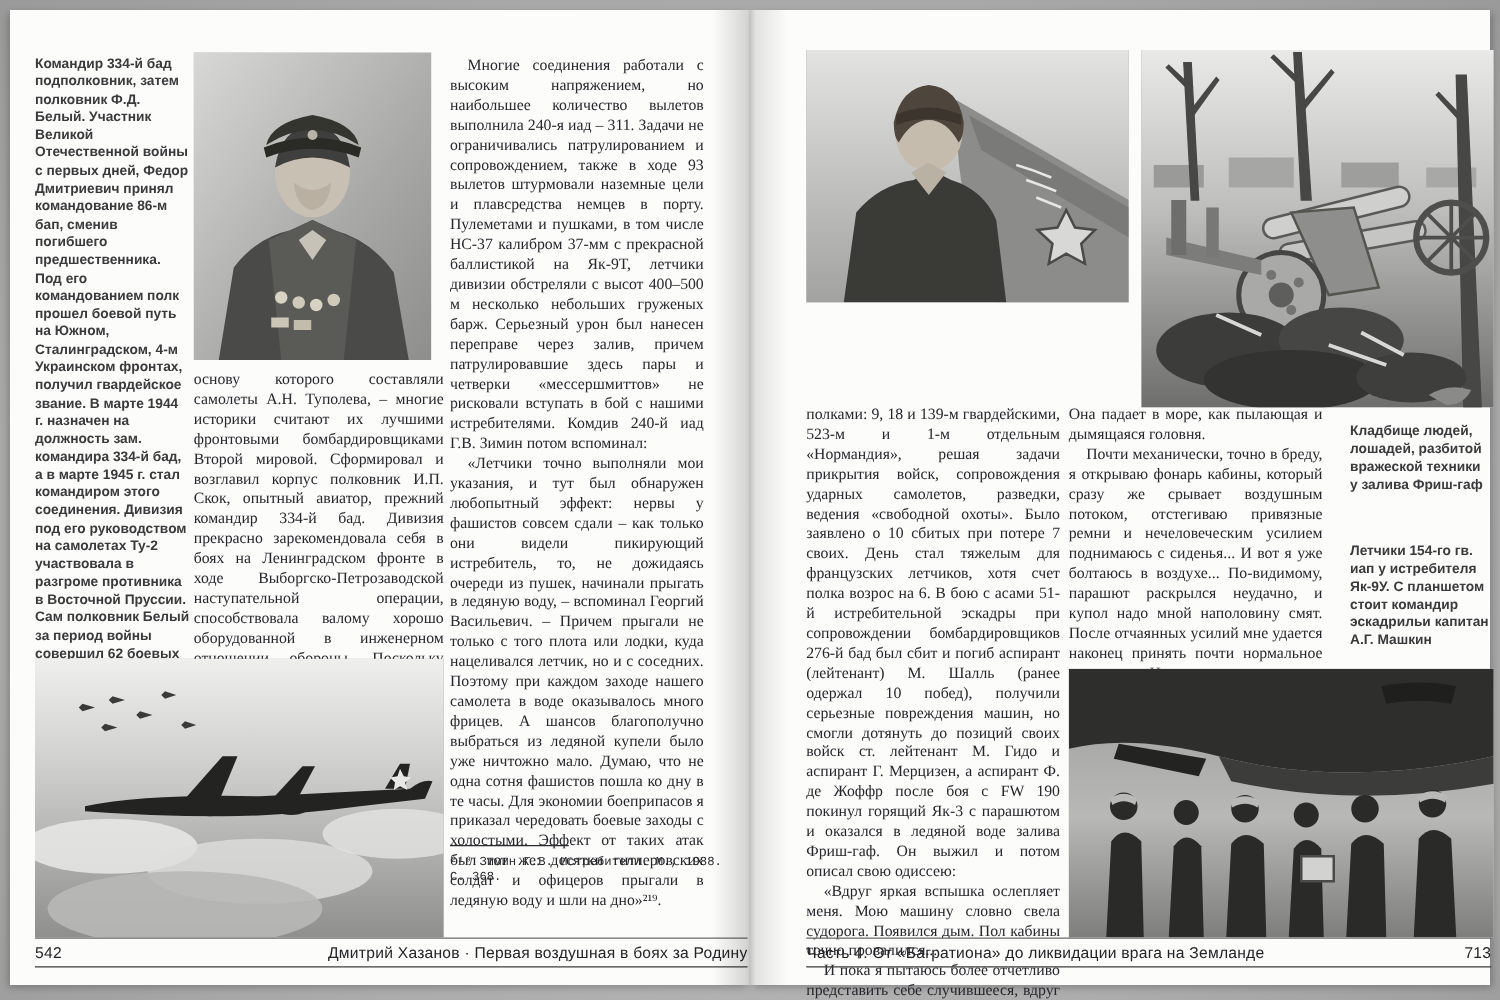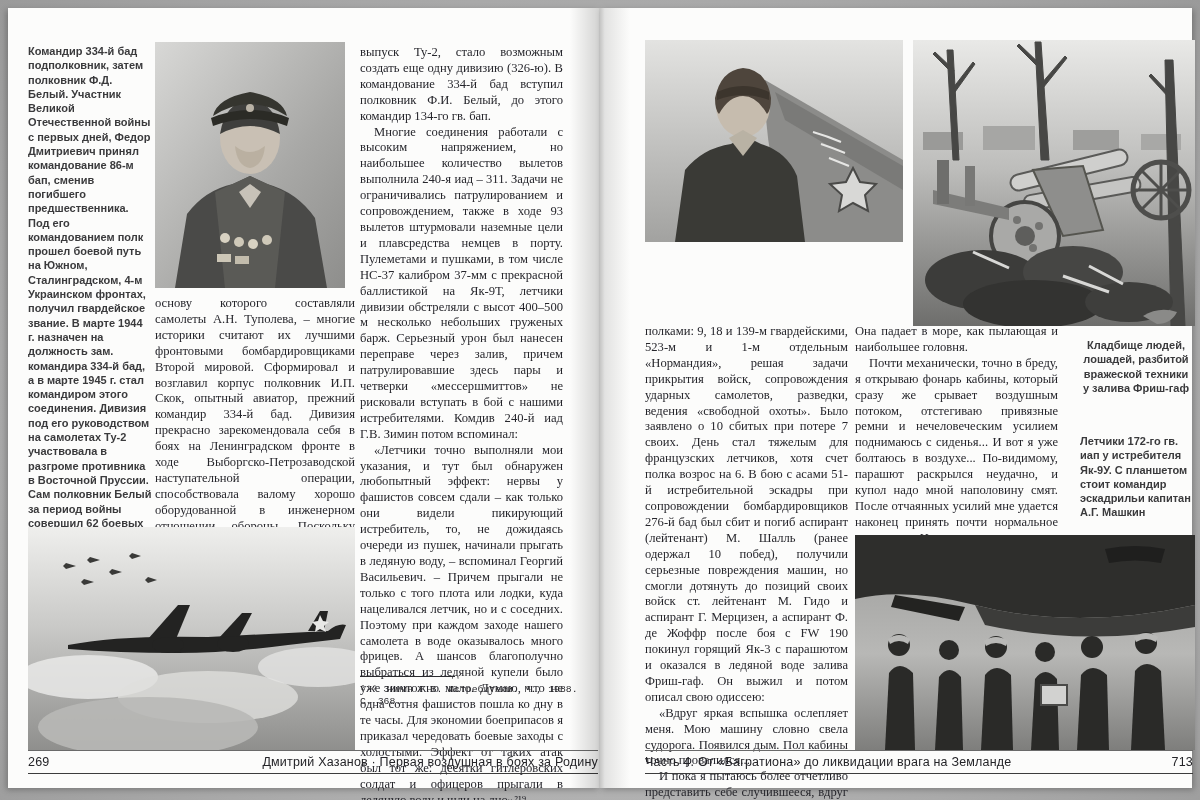--- a/index.html
+++ b/index.html
@@ -106,32 +106,31 @@
         <path d="M190 112 L214 86 L224 86 L210 112 Z"></path>
         <path d="M280 104 L292 84 L300 84 L296 104 Z"></path>
         <ellipse cx="140" cy="118" rx="16" ry="8"></ellipse>
         <ellipse cx="205" cy="117" rx="16" ry="8"></ellipse>
       </g>
       <path d="M292 88 l3 6 l6 1 l-5 4 l2 6 l-6 -3 l-5 3 l1 -6 l-4 -4 l6 -1 Z" fill="#e8e8e6"></path>
     </svg>
   </div>
 
   <div class="abs serif" style="left:352px;top:37px;width:203px;">
-    <p class="noindent">выпуск Ту-2, стало возможным создать еще одну дивизию (326-ю). В командование 334-й бад вступил полковник Ф.И. Белый, до этого командир 134-го гв. бап.</p>
     <p>Многие соединения работали с высоким напряжением, но наибольшее количество вылетов выполнила 240-я иад – 311. Задачи не ограничивались патрулированием и сопровождением, также в ходе 93 вылетов штурмовали наземные цели и плавсредства немцев в порту. Пулеметами и пушками, в том числе НС-37 калибром 37-мм с прекрасной баллистикой на Як-9Т, летчики дивизии обстреляли с высот 400–500 м несколько небольших груженых барж. Серьезный урон был нанесен переправе через залив, причем патрулировавшие здесь пары и четверки «мессершмиттов» не рисковали вступать в бой с нашими истребителями. Комдив 240-й иад Г.В. Зимин потом вспоминал:</p>
     <p>«Летчики точно выполняли мои указания, и тут был обнаружен любопытный эффект: нервы у фашистов совсем сдали – как только они видели пикирующий истребитель, то, не дожидаясь очереди из пушек, начинали прыгать в ледяную воду, – вспоминал Георгий Васильевич. – Причем прыгали не только с того плота или лодки, куда нацеливался летчик, но и с соседних. Поэтому при каждом заходе нашего самолета в воде оказывалось много фрицев. А шансов благополучно выбраться из ледяной купели было уже ничтожно мало. Думаю, что не одна сотня фашистов пошла ко дну в те часы. Для экономии боеприпасов я приказал чередовать боевые заходы с холостыми. Эффект от таких атак был тот же: десятки гитлеровских солдат и офицеров прыгали в ледяную воду и шли на дно»²¹⁹.</p>
 
   </div>
 
   <div class="abs fnrule" style="left:352px;top:668px;"></div>
   <div class="abs footnote" style="left:352px;top:676px;width:235px;">²¹⁹  Зимин Г.В. Истребители. М., 1988. С. 368.</div>
 
 
   <div class="abs footer" style="left:20px;top:742px;width:570px;">
-    <span>269</span>
+    <span>542</span>
     <span>Дмитрий Хазанов · Первая воздушная в боях за Родину</span>
   </div>
 </div>
 
 <div class="page" id="page-right">
 
   <div class="photo" style="left:45px;top:32px;width:258px;height:202px;">
     <svg width="258" height="202" viewBox="0 0 258 202">
       <defs>
         <linearGradient id="pb2" x1="0" y1="0" x2="0" y2="1">
@@ -210,26 +209,26 @@
   </div>
 
 
   <div class="abs serif" style="left:45px;top:316px;width:203px;">
     <p class="noindent">полками: 9, 18 и 139-м гвардейскими, 523-м и 1-м отдельным «Нормандия», решая задачи прикрытия войск, сопровождения ударных самолетов, разведки, ведения «свободной охоты». Было заявлено о 10 сбитых при потере 7 своих. День стал тяжелым для французских летчиков, хотя счет полка возрос на 6. В бою с асами 51-й истребительной эскадры при сопровождении бомбардировщиков 276-й бад был сбит и погиб аспирант (лейтенант) М. Шалль (ранее одержал 10 побед), получили серьезные повреждения машин, но смогли дотянуть до позиций своих войск ст. лейтенант М. Гидо и аспирант Г. Мерцизен, а аспирант Ф. де Жоффр после боя с FW 190 покинул горящий Як-3 с парашютом и оказался в ледяной воде залива Фриш-гаф. Он выжил и потом описал свою одиссею:</p>
     <p>«Вдруг яркая вспышка ослепляет меня. Мою машину словно свела судорога. Появился дым. Пол кабины точно провалился...</p>
     <p>И пока я пытаюсь более отчетливо представить себе случившееся, вдруг второй варыв потрясает самолет. Мой “як” встает на дыбы!.. Машина горит.</p>
   </div>
 
   <div class="abs serif" style="left:255px;top:316px;width:203px;">
-    <p class="noindent">Она падает в море, как пылающая и наибольшее головня.</p>
+    <p class="noindent">Она падает в море, как пылающая и дымящаяся головня.</p>
     <p>Почти механически, точно в бреду, я открываю фонарь кабины, который сразу же срывает воздушным потоком, отстегиваю привязные ремни и нечеловеческим усилием поднимаюсь с сиденья... И вот я уже болтаюсь в воздухе... По-видимому, парашют раскрылся неудачно, и купол надо мной наполовину смят. После отчаянных усилий мне удается наконец принять почти нормальное положение. Некоторое время я ощу-</p>
   </div>
 
-  <div class="abs boldsans" style="left:480px;top:330px;width:112px;text-align:center;">Кладбище людей, лошадей, разбитой вражеской техники у залива Фриш-гаф</div>
-  <div class="abs boldsans" style="left:480px;top:426px;width:112px;">Летчики 172-го гв. иап у истребителя Як-9У. С планшетом стоит командир эскадрильи капитан А.Г. Машкин</div>
+  <div class="abs boldsans" style="left:480px;top:330px;width:112px;">Кладбище людей, лошадей, разбитой вражеской техники у залива Фриш-гаф</div>
+  <div class="abs boldsans" style="left:480px;top:426px;width:112px;">Летчики 154-го гв. иап у истребителя Як-9У. С планшетом стоит командир эскадрильи капитан А.Г. Машкин</div>
 
   <div class="photo" style="left:255px;top:527px;width:340px;height:215px;">
     <svg width="340" height="215" viewBox="0 0 340 215">
       <defs>
         <linearGradient id="gbg" x1="0" y1="0" x2="0" y2="1">
           <stop offset="0" stop-color="#9b9b99"></stop>
             <stop offset="0.55" stop-color="#b8b8b6"></stop>
             <stop offset="1" stop-color="#7e7e7c"></stop>
         </linearGradient>
       </defs>

